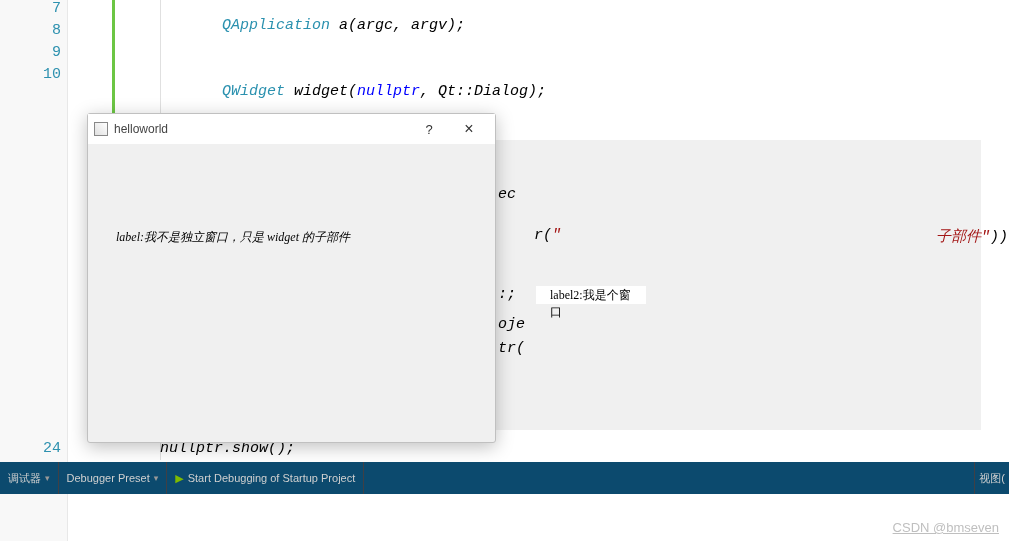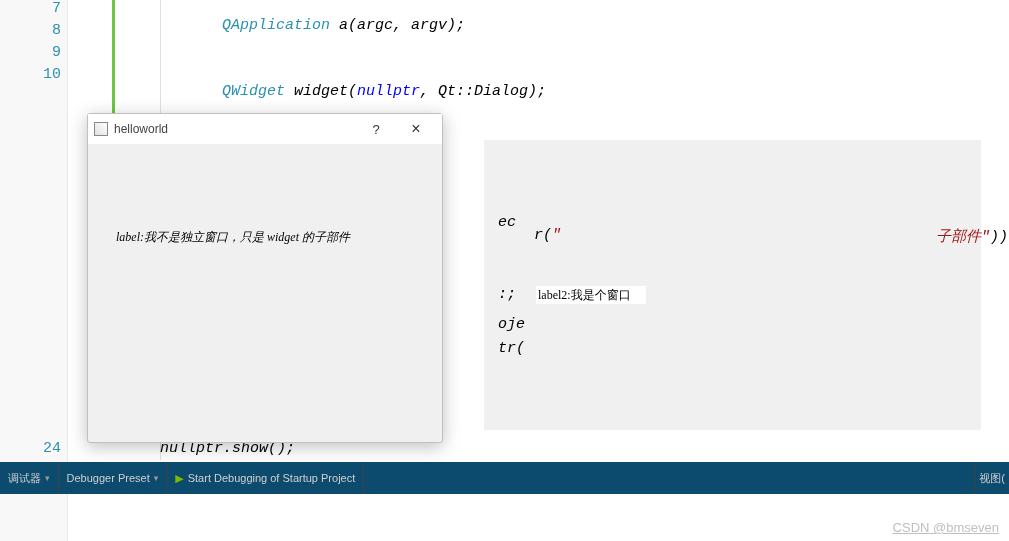--- a/index.html
+++ b/index.html
@@ -60,21 +60,21 @@
   .k-comment { color: #008000; }
   .k-kw   { color: #0000ff; }
   .shade-block {
     position: absolute;
     background: #f0f0f0;
   }
   
   .qt-window {
     position: absolute;
     left: 87px; top: 113px;
-    width: 356px; height: 330px;
+    width: 409px; height: 330px;
     background: #f0f0f0;
     border: 1px solid #c0c0c0;
     border-radius: 3px;
     box-shadow: 0 4px 18px rgba(0,0,0,0.25);
   }
   .qt-title {
     height: 30px;
     background: #ffffff;
     display: flex;
     align-items: center;
@@ -112,21 +112,21 @@
   }
   
   .float-label2 {
     position: absolute;
     left: 536px; top: 286px;
     width: 110px; height: 18px;
     background: #ffffff;
     font-family: "SimSun","宋体", serif;
     font-size: 12px;
     color: #000;
-    padding: 1px 2px;
+    padding: 1px 14px;
   }
   
   .statusbar {
     position: absolute;
     left: 0; right: 0; top: 462px;
     height: 32px;
     background: #0c4a6e;
     color: #d0d0d0;
     font-family: "Segoe UI", sans-serif;
     font-size: 11px;
@@ -176,21 +176,21 @@
 
   <div class="shade-block" style="left:484px; top:140px; width:497px; height:290px;"></div>
 
   <div class="code-line" style="top:0px">
     <span class="k-type">QApplication</span><span> a(argc, argv);</span>
   </div>
   <div class="code-line" style="top:66px">
     <span class="k-type">QWidget</span><span> widget(</span><span class="k-kw">nullptr</span><span>, Qt::Dialog);</span>
   </div>
 
-  <div class="code-line" style="top:186px; left:498px;margin-top:28px;"><span>ec</span></div>
+  <div class="code-line" style="top:186px; left:498px;"><span>ec</span></div>
   <div class="code-line" style="top:210px; left:498px;">
     <span>r(</span><span class="k-str">"</span>
   </div>
   <div class="code-line" style="top:210px; left:900px;">
     <span class="k-str">子部件"</span><span>));</span>
   </div>
   <div class="code-line" style="top:286px; left:498px;"><span>:;</span></div>
   <div class="code-line" style="top:316px; left:498px;"><span>oje</span></div>
   <div class="code-line" style="top:340px; left:498px;"><span>tr(</span></div>
 

